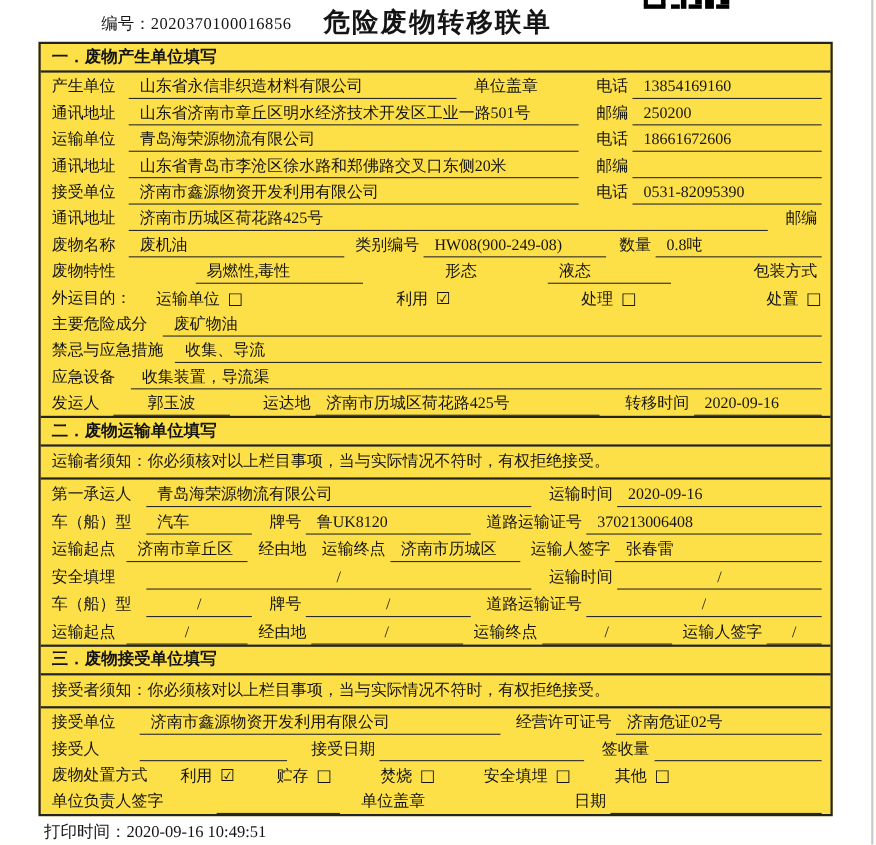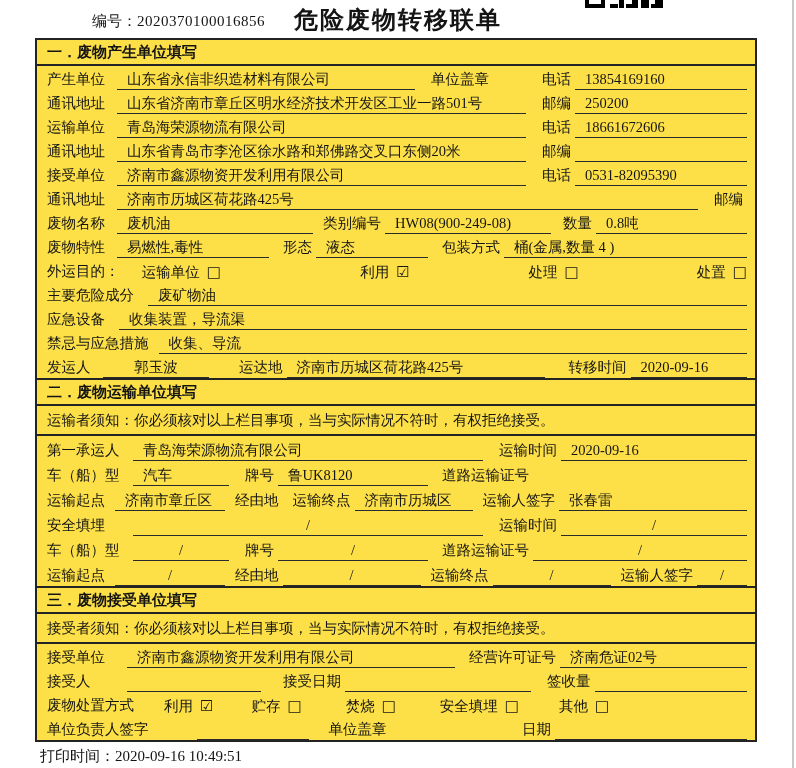--- a/index.html
+++ b/index.html
@@ -116,21 +116,20 @@
         <span class="lbl" style="margin-left:10px">数量</span>
         <span class="val grow">0.8吨</span>
       </div>
 
       <div class="row">
         <span class="lbl" style="width:66px">废物特性</span>
         <span class="val" style="width:152px">易燃性,毒性</span>
         <span class="lbl" style="margin-left:12px">形态</span>
         <span class="val" style="width:112px">液态</span>
         <span class="lbl" style="margin-left:12px">包装方式</span>
-        <span class="val grow">桶(金属,数量 4 )</span>
       </div>
 
       <div class="row">
         <span class="lbl">外运目的：</span>
         <span class="opt" style="width:200px">
           <span>运输单位</span><span class="box">□</span>
         </span>
         <span class="opt" style="width:150px">
           <span>利用</span><span class="box">☑</span>
         </span>
@@ -141,27 +140,27 @@
           <span>处置</span><span class="box">□</span>
         </span>
       </div>
 
       <div class="row">
         <span class="lbl">主要危险成分</span>
         <span class="val grow" style="margin-left:10px">废矿物油</span>
       </div>
 
       <div class="row">
+        <span class="lbl">禁忌与应急措施</span>
+        <span class="val grow" style="margin-left:6px">收集、导流</span>
+      </div>
+
+      <div class="row">
         <span class="lbl">应急设备</span>
         <span class="val grow" style="margin-left:10px">收集装置，导流渠</span>
-      </div>
-
-      <div class="row">
-        <span class="lbl">禁忌与应急措施</span>
-        <span class="val grow" style="margin-left:6px">收集、导流</span>
       </div>
 
       <div class="row">
         <span class="lbl" style="width:52px">发运人</span>
         <span class="val ctr" style="width:106px">郭玉波</span>
         <span class="lbl" style="margin-left:28px">运达地</span>
         <span class="val" style="width:258px">济南市历城区荷花路425号</span>
         <span class="lbl" style="margin-left:22px">转移时间</span>
         <span class="val grow">2020-09-16</span>
       </div>
@@ -177,20 +176,21 @@
         <span class="lbl" style="margin-left:14px">运输时间</span>
         <span class="val" style="width:186px">2020-09-16</span>
       </div>
 
       <div class="row">
         <span class="lbl" style="width:82px">车（船）型</span>
         <span class="val" style="width:96px">汽车</span>
         <span class="lbl" style="margin-left:14px">牌号</span>
         <span class="val" style="width:150px">鲁UK8120</span>
         <span class="lbl" style="margin-left:12px">道路运输证号</span>
+        <span class="val grow">370213006408</span>
       </div>
 
       <div class="row">
         <span class="lbl" style="width:64px">运输起点</span>
         <span class="val" style="width:110px">济南市章丘区</span>
         <span class="lbl" style="margin-left:8px">经由地</span>
         <span class="lbl" style="margin-left:8px">运输终点</span>
         <span class="val" style="width:118px">济南市历城区</span>
         <span class="lbl" style="margin-left:8px">运输人签字</span>
         <span class="val grow">张春雷</span>

